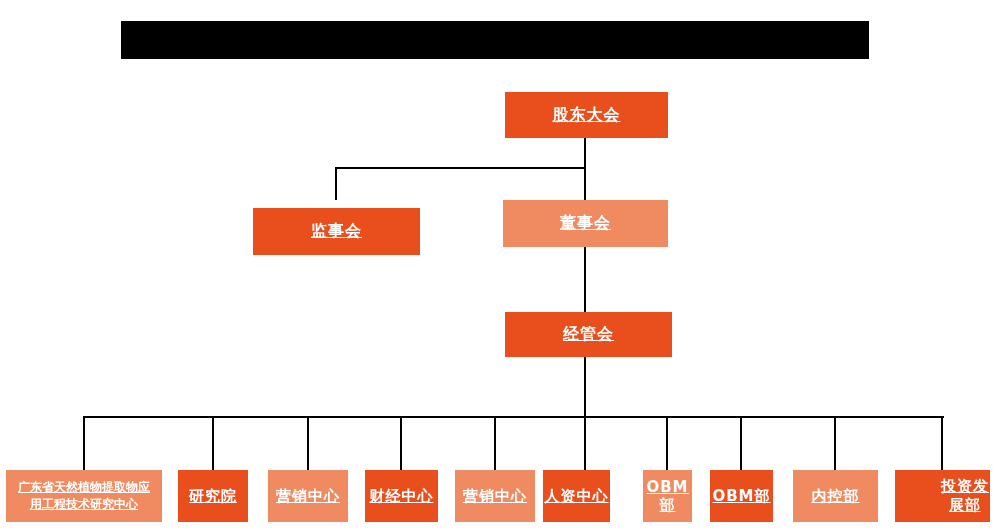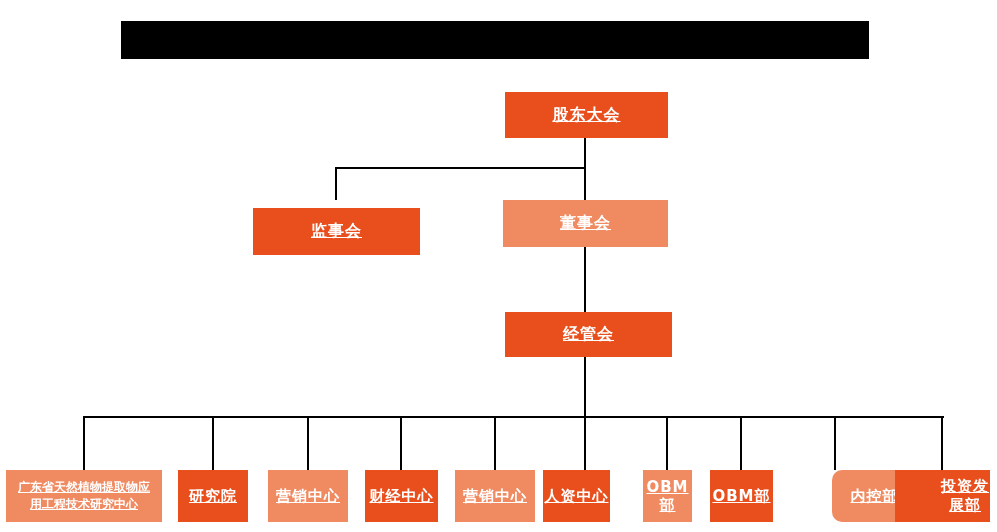--- a/index.html
+++ b/index.html
@@ -104,20 +104,20 @@
   </div>
   <div class="node tone-primary dept" style="left:543px; top:470px; width:67px; height:52px;">
     <span>人资中心</span>
   </div>
   <div class="node tone-secondary dept" style="left:643px; top:470px; width:49px; height:52px;">
     <span>OBM部</span>
   </div>
   <div class="node tone-primary dept" style="left:710px; top:470px; width:63px; height:52px;">
     <span>OBM部</span>
   </div>
-  <div class="node tone-secondary dept" style="left:832px; top:470px; width:85px; height:52px;border-radius:10px;">
+  <div class="node tone-secondary dept" style="left:793px; top:470px; width:85px; height:52px;">
     <span>内控部</span>
   </div>
   <div class="node tone-primary dept" style="left:895px; top:470px; width:95px; height:52px;padding-left:45px;">
     <span>投资发展部</span>
   </div>
 
 </div>
 
 </body></html>

